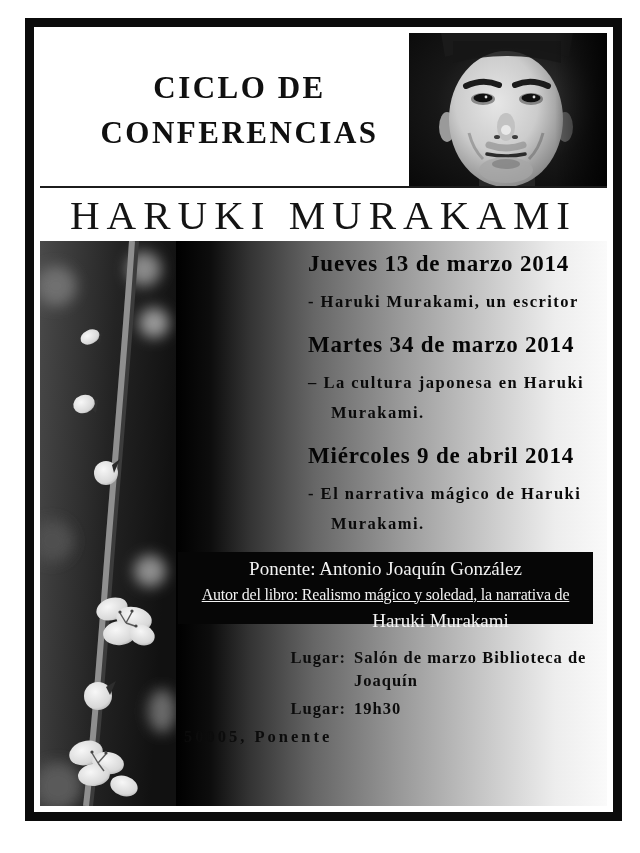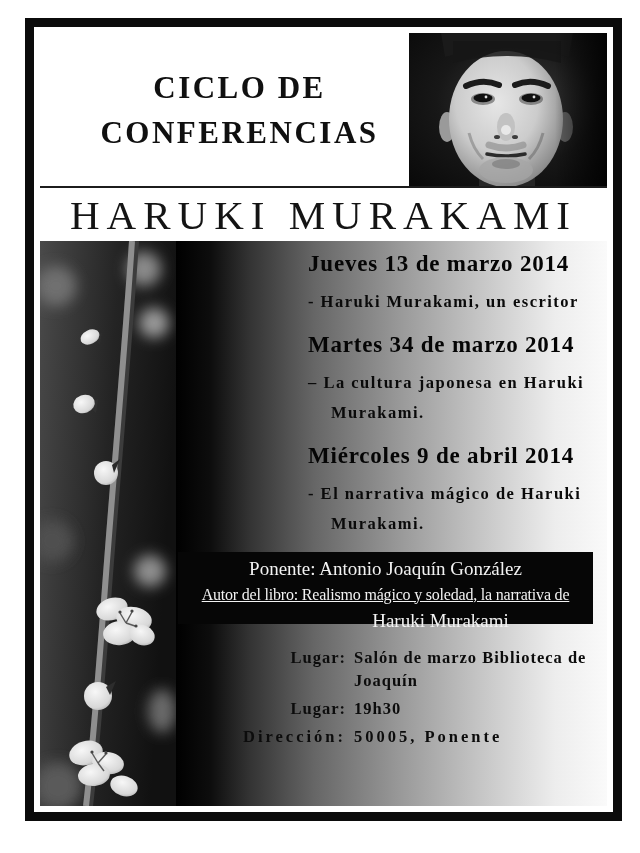--- a/index.html
+++ b/index.html
@@ -257,21 +257,20 @@
           </div>
 
           <div class="detail-row">
             <div class="detail-label">Lugar:</div>
             <div class="detail-value">
               <div>19h30</div>
             </div>
           </div>
 
           <div class="detail-row spaced">
-            <div class="detail-label">Dirección:</div>
             <div class="detail-value">
               <div>50005, Ponente</div>
             </div>
           </div>
 
         </div>
       </div>
     </div>
 
   </div>

